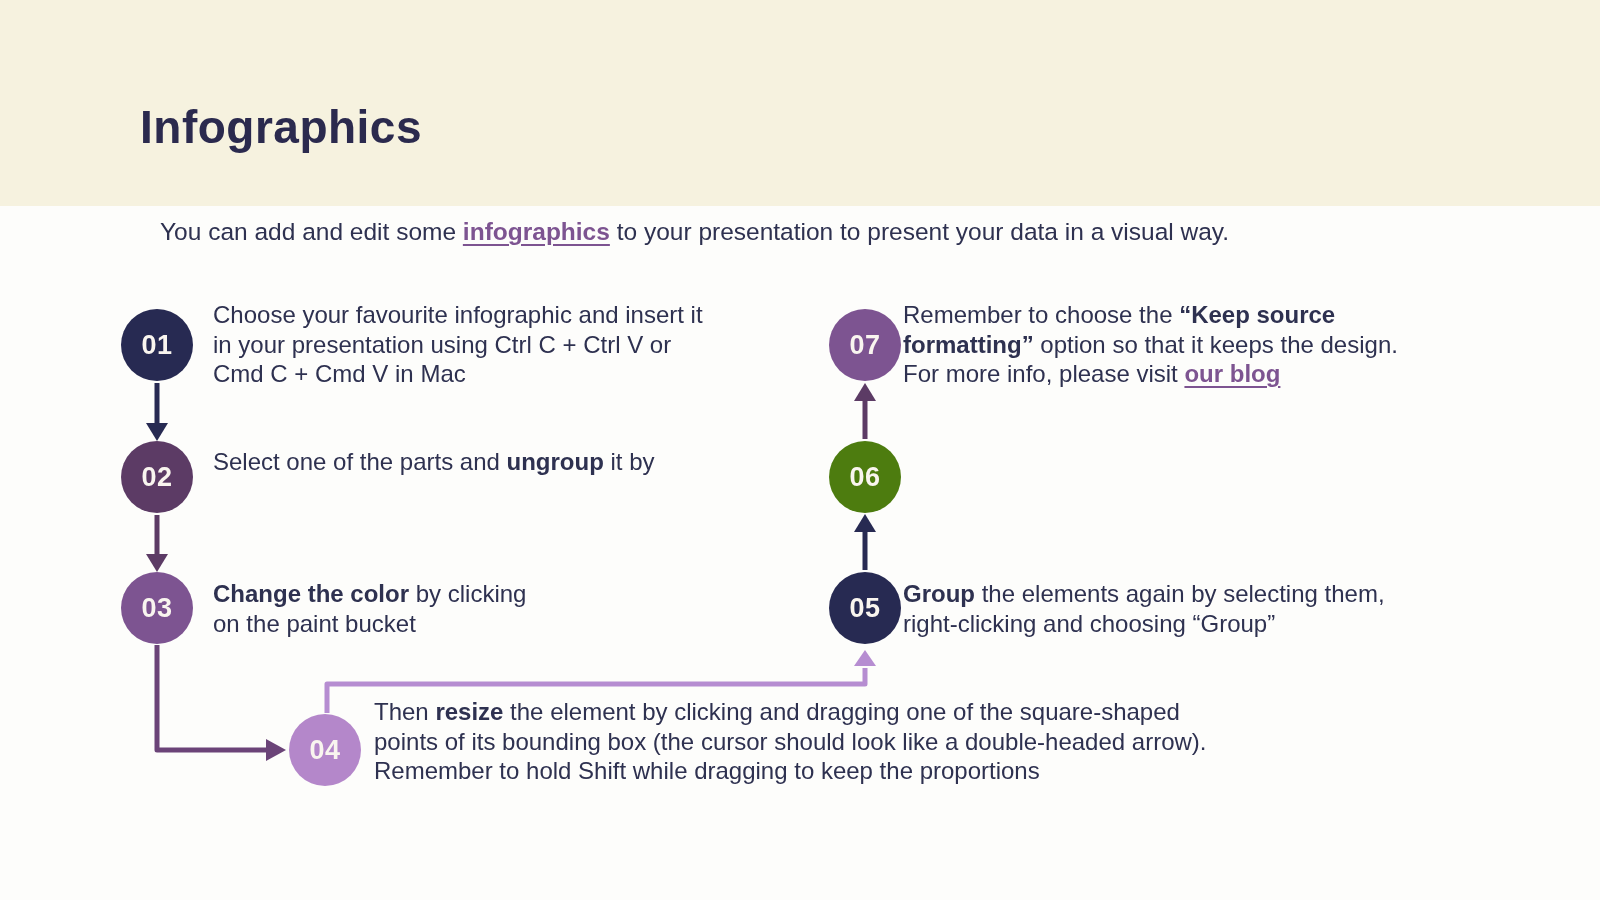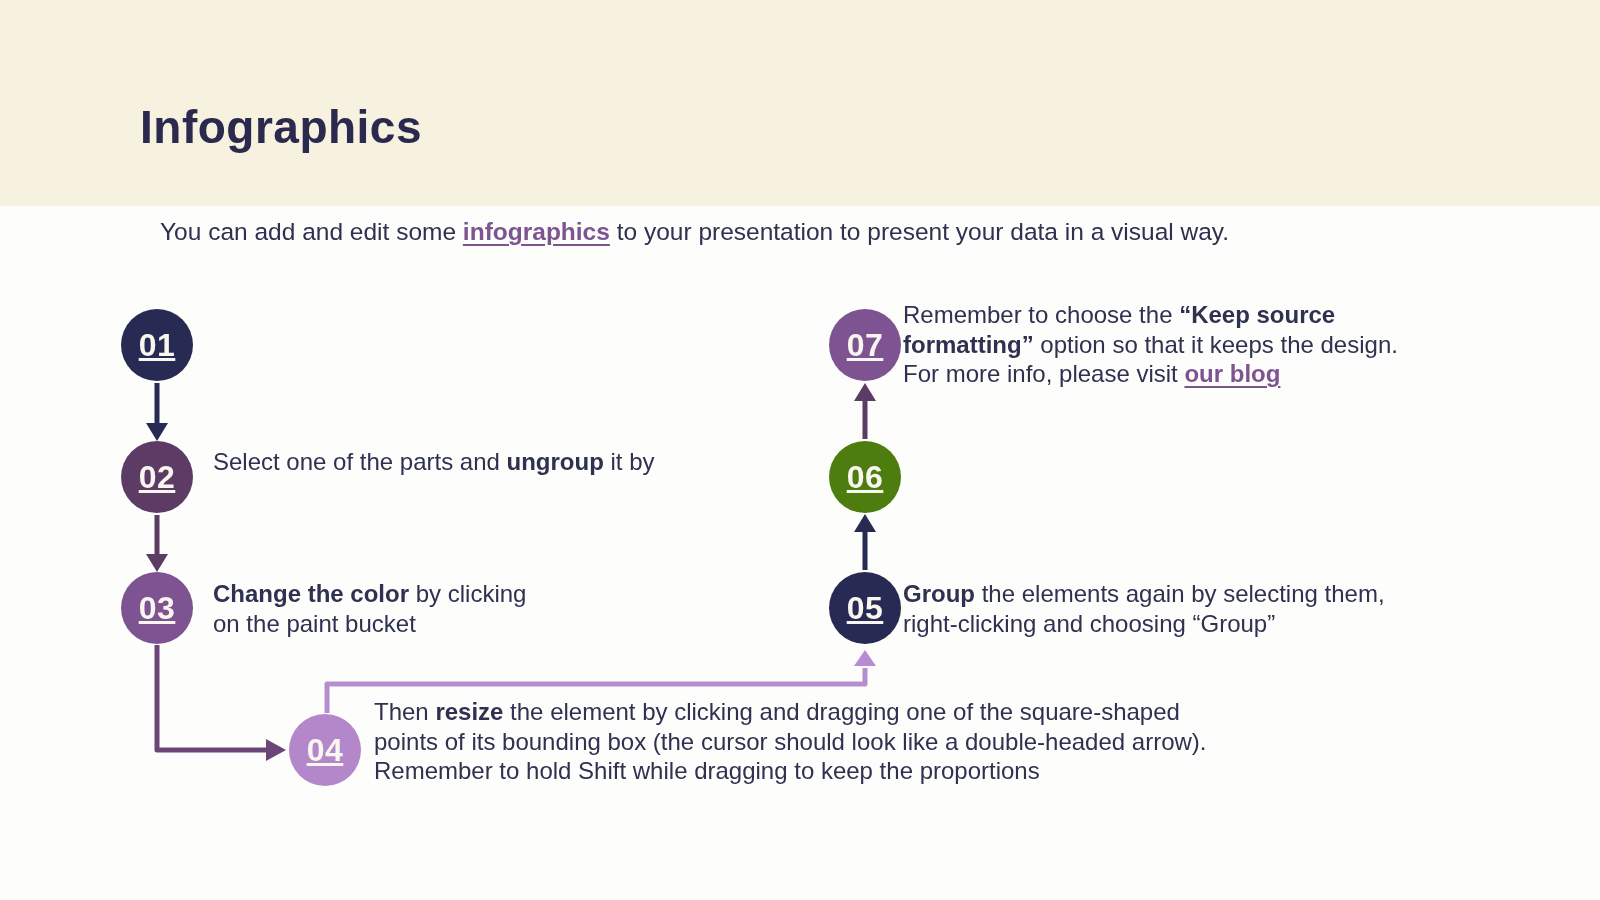--- a/index.html
+++ b/index.html
@@ -22,23 +22,22 @@
     position: absolute; left: 160px; top: 218px;
     font-size: 24.5px; white-space: nowrap;
   }
   .inline-link {
     font-weight: 700; text-decoration: underline; cursor: pointer;
     text-underline-offset: 4px;
   }
   .circle {
     position: absolute; width: 72px; height: 72px; border-radius: 50%;
     display: flex; align-items: center; justify-content: center;
-    font-size: 32px; font-weight: 700; color: #f9f5ef;
+    font-size: 27px; font-weight: 700; color: #f9f5ef;
     letter-spacing: 0.5px;
-    text-decoration: underline;
   }
   .step-text {
     position: absolute; font-size: 24px; line-height: 29.5px;
     white-space: nowrap;
   }
   .b { font-weight: 700; }
   .connectors {
     position: absolute; left: 0; top: 0; width: 1600px; height: 900px;
     pointer-events: none;
   }
@@ -88,20 +87,25 @@
   </svg>
 
   <div class="circle" style="left: 121px; top: 309px; background-color: rgb(39, 42, 82); color: rgb(249, 245, 239);">01</div>
   <div class="circle" style="left: 121px; top: 441px; background-color: rgb(92, 59, 101); color: rgb(249, 245, 239);">02</div>
   <div class="circle" style="left: 121px; top: 572px; background-color: rgb(125, 84, 145); color: rgb(249, 245, 239);">03</div>
   <div class="circle" style="left: 289px; top: 714px; background-color: rgb(180, 135, 202); color: rgb(249, 245, 239);">04</div>
   <div class="circle" style="left: 829px; top: 572px; background-color: rgb(39, 42, 82); color: rgb(249, 245, 239);">05</div>
   <div class="circle" style="left: 829px; top: 441px; background-color: #4d7c0f; color: rgb(249, 245, 239);">06</div>
   <div class="circle" style="left: 829px; top: 309px; background-color: rgb(125, 84, 145); color: rgb(249, 245, 239);">07</div>
 
+  <div class="step-text" style="left:213px; top:300px;">
+    <div><span>Choose your favourite infographic and insert it</span></div>
+    <div><span>in your presentation using Ctrl C + Ctrl V or</span></div>
+    <div><span>Cmd C + Cmd V in Mac</span></div>
+  </div>
 
   <div class="step-text" style="left:213px; top:447px;">
     <div><span>Select one of the parts and </span><span class="b">ungroup</span><span> it by</span></div>
   </div>
 
   <div class="step-text" style="left:213px; top:579px;">
     <div><span class="b">Change the color</span><span> by clicking</span></div>
     <div><span>on the paint bucket</span></div>
   </div>
 

